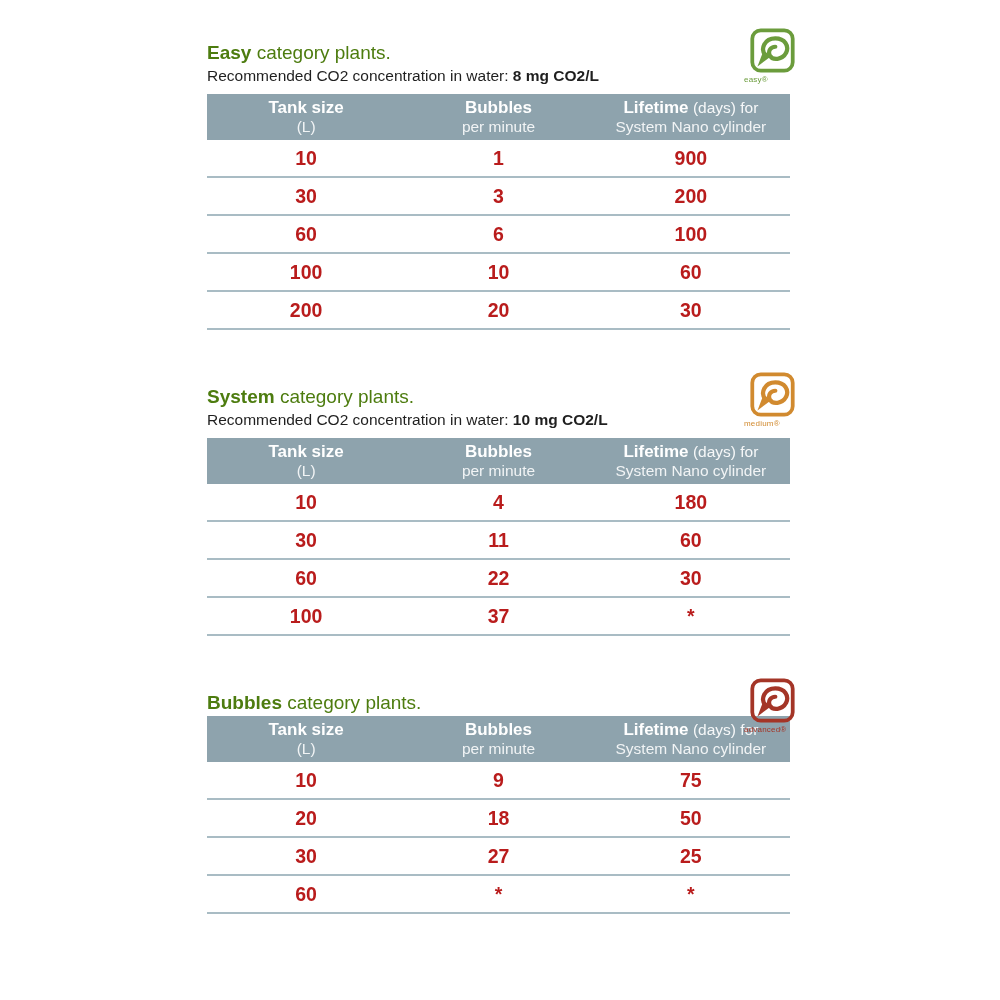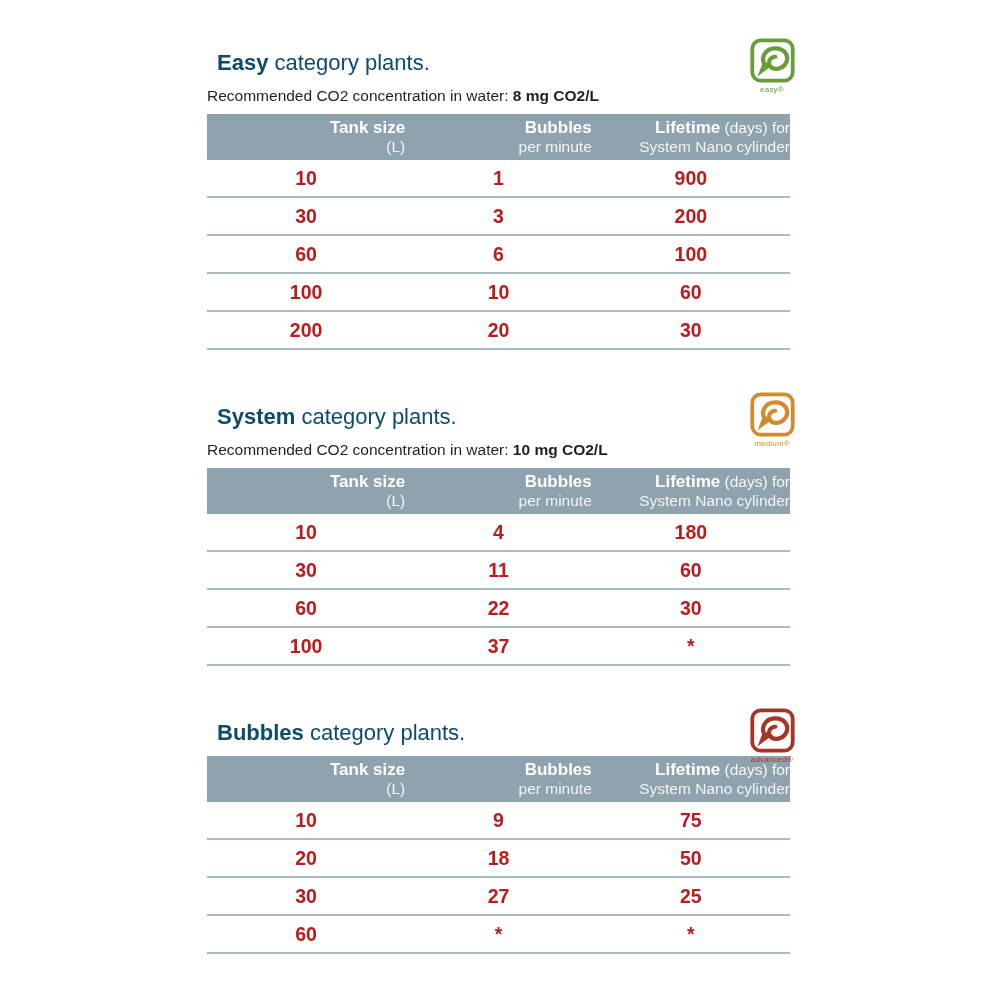--- a/index.html
+++ b/index.html
@@ -14,54 +14,53 @@
     position: relative;
     width: 583px;
     margin-left: 207px;
     padding-top: 40px;
   }
   .plant-section { position: relative; }
   .plant-section + .plant-section { margin-top: 54px; }
 
   .section-header { position: relative; }
   .section-title {
-    margin: 10px; padding: 0;
-    font-size: 22px; line-height: 26px;
-    font-weight: normal; color: #0c4a6e;
+    margin: 0; padding: 0;
+    font-size: 19px; line-height: 26px;
+    font-weight: normal; color: #4d7c0f;
   }
   .section-title b { font-weight: bold; }
   .section-subtitle {
     margin: 0 0 8px 0; padding: 0;
     font-size: 15.5px; line-height: 20px;
     color: #1f1f1f;
   }
   .section-subtitle b { font-weight: bold; }
 
   .badge {
     position: absolute;
     top: -13px; right: -10px;
     width: 56px;
-    text-align: center;
   }
   .badge svg { display: block; margin: 0 auto; }
   .badge-label {
     display: block;
     font-size: 8px; line-height: 10px;
     margin-top: 1px;
     letter-spacing: 0.2px;
   }
 
   .data-table { width: 100%; }
   .thead {
     display: grid;
     grid-template-columns: 34% 32% 34%;
     align-items: center;
     height: 46px;
     color: #ffffff;
-    text-align: right;
+    text-align: center;
   }
   .th { line-height: 19px; }
   .th-main { font-weight: bold; font-size: 17px; }
   .th-light { font-weight: normal; font-size: 15.5px; color: rgba(255,255,255,0.92); }
   .th-sub { font-weight: normal; font-size: 15.5px; color: rgba(255,255,255,0.88); }
 
   .row {
     display: grid;
     grid-template-columns: 34% 32% 34%;
     align-items: center;

